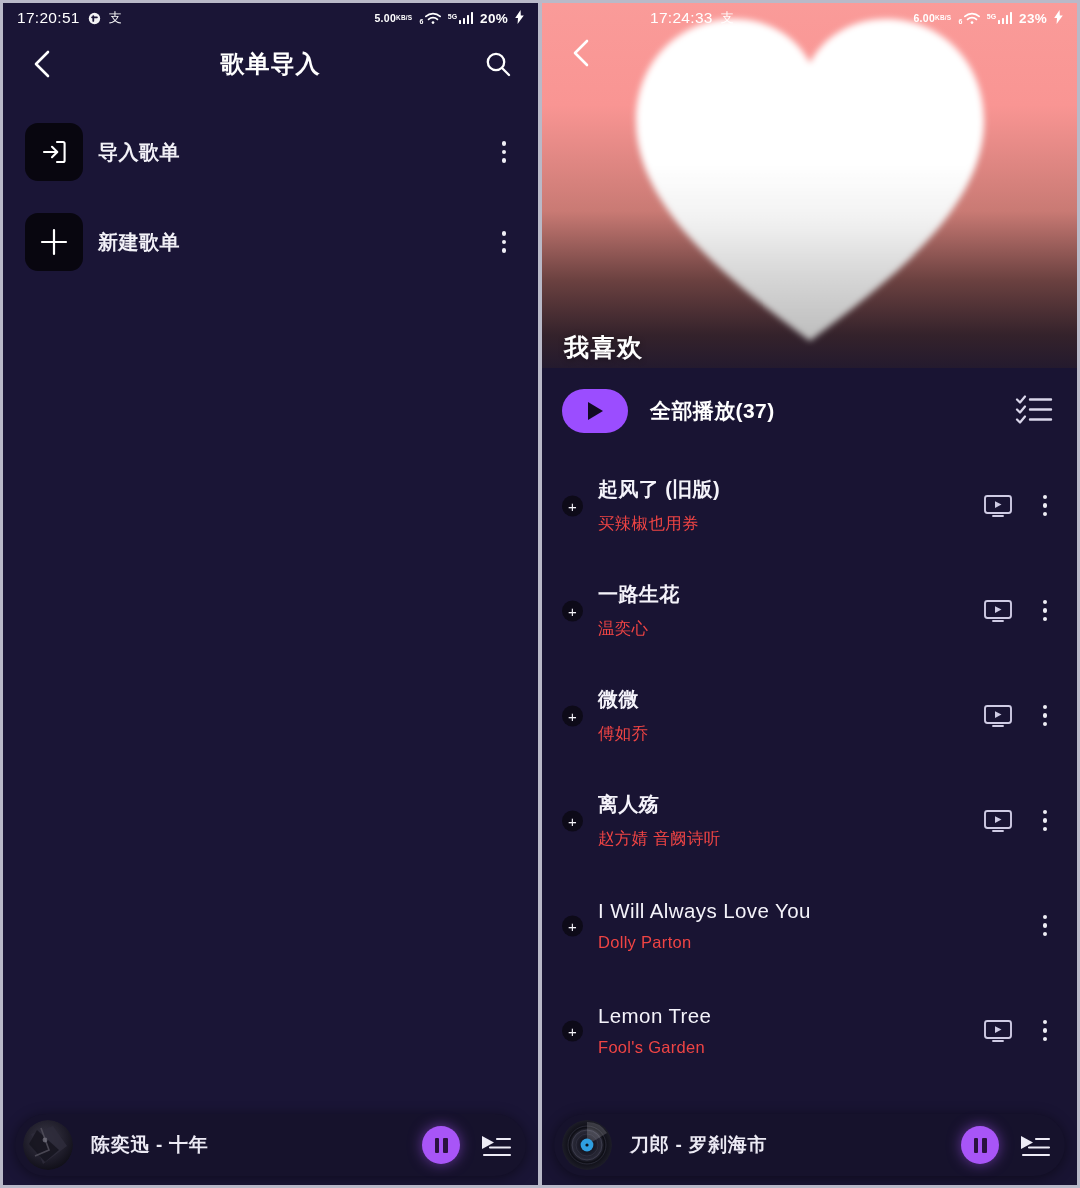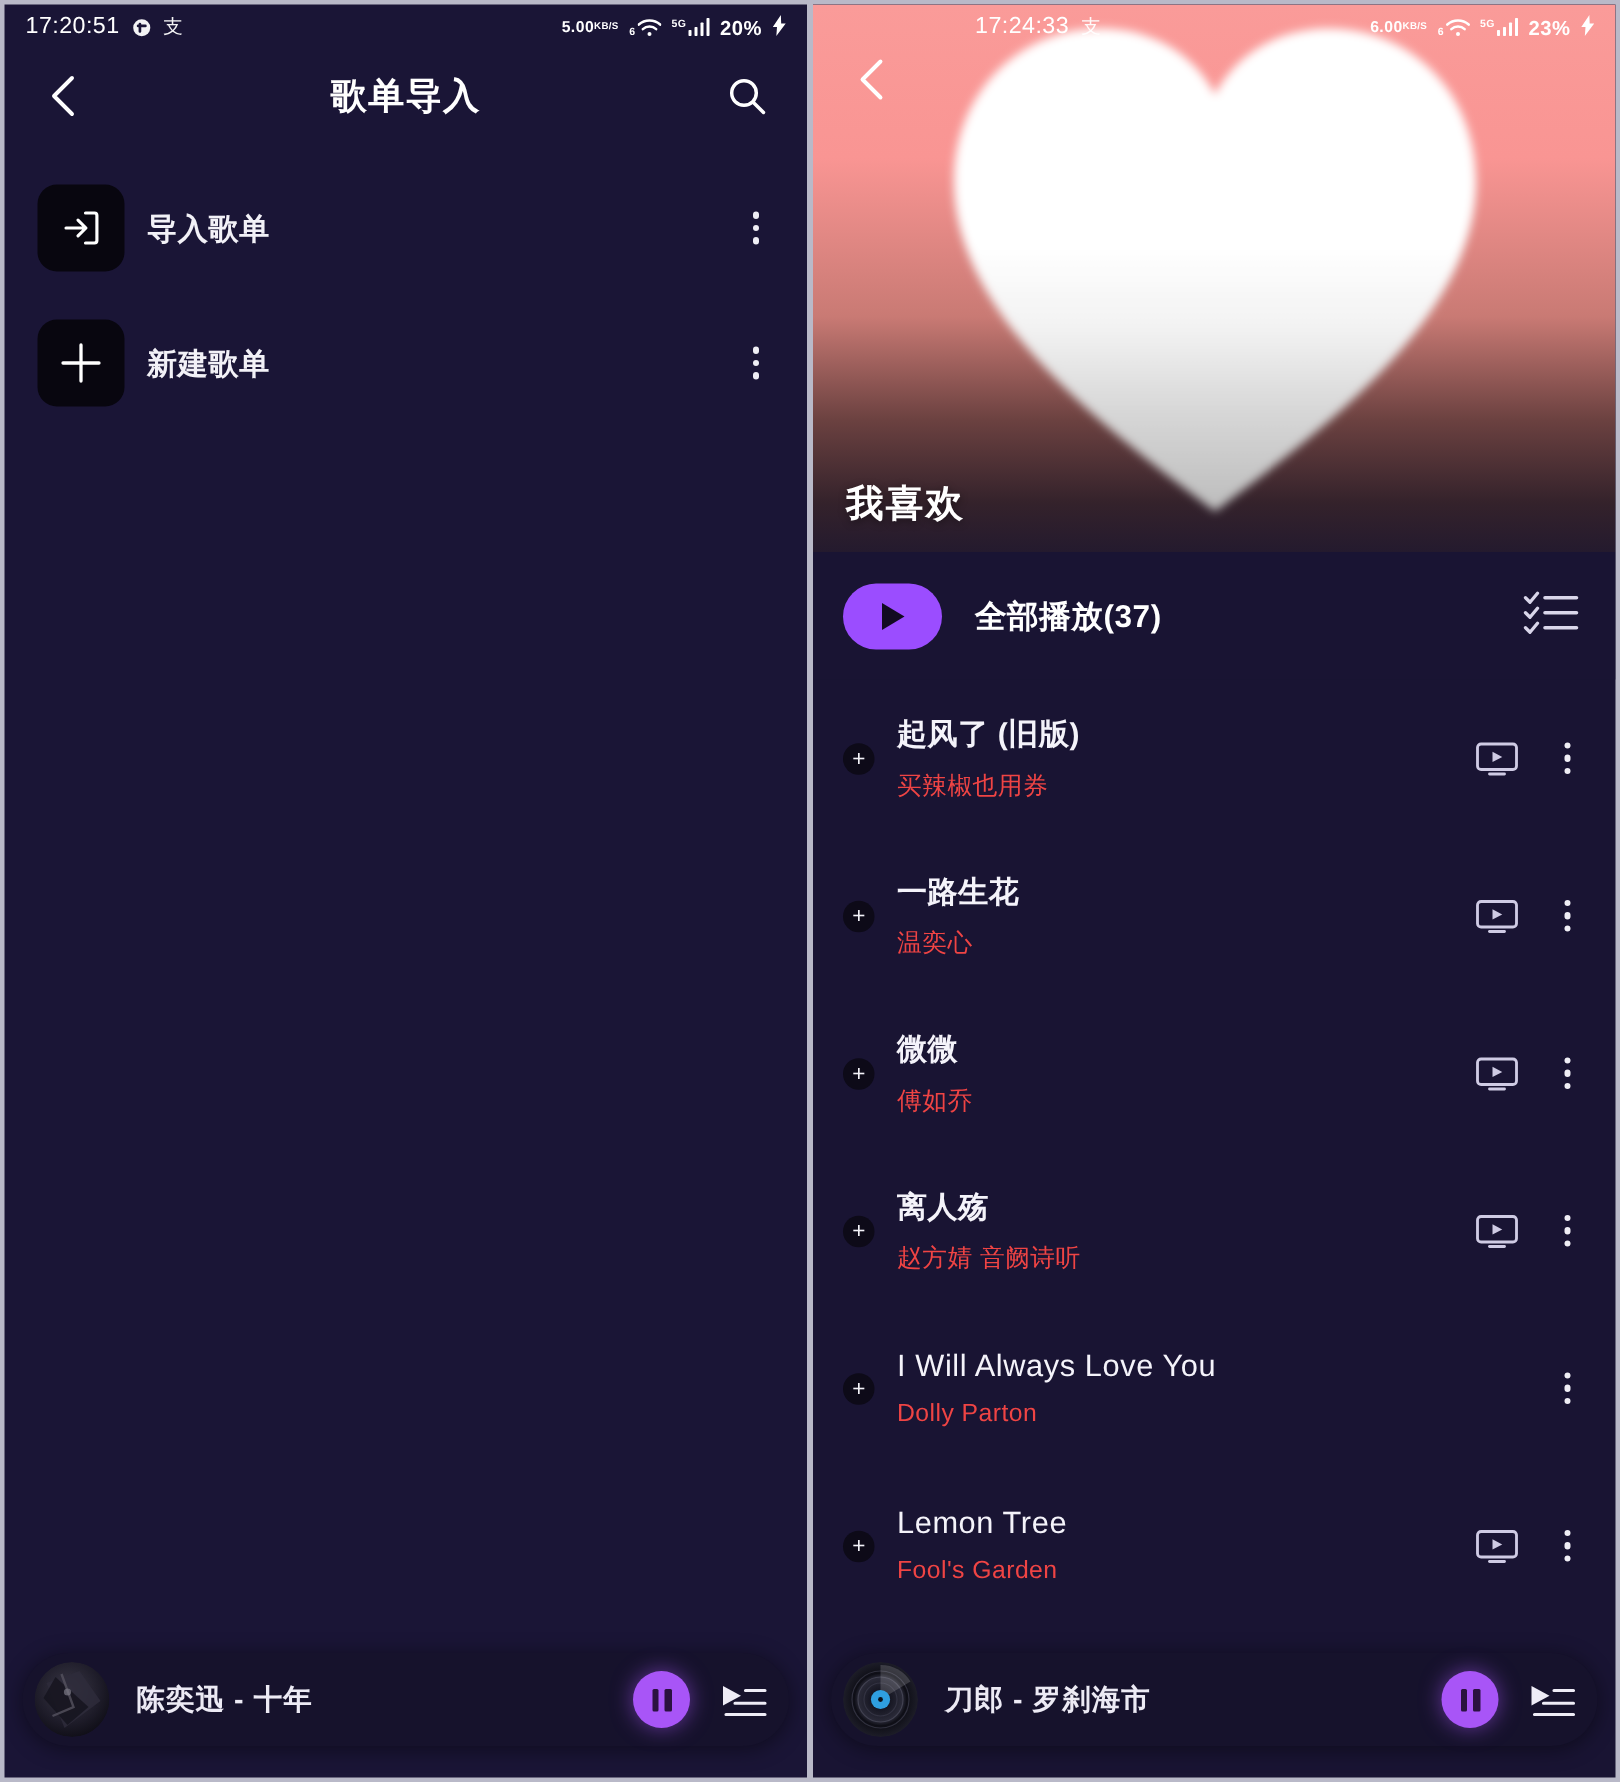--- a/index.html
+++ b/index.html
@@ -65,21 +65,21 @@
   .kebab { margin-left:auto; display:flex; flex-direction:column; gap:4px; padding:8px 10px; cursor:pointer; }
   .kebab i { width:4.5px; height:4.5px; border-radius:50%; background:#efeef5; display:block; }
 
   
   .hero {
     position:absolute; top:0; left:0; right:0; height:365px; overflow:hidden;
     background:linear-gradient(180deg,#fa9b99 0%,#f99593 28%,#c97a74 57%,#6b4140 76%,#34222b 91%,#241a2e 100%);
   }
   .heart-holder { position:absolute; top:-14px; left:0; right:0; height:360px; display:flex; justify-content:center; }
   .hero-title {
-    position:absolute; left:22px; bottom:16px; z-index:3;
+    position:absolute; left:22px; bottom:4px; z-index:3;
     font-size:25px; font-weight:700; color:#ffffff; letter-spacing:1.5px;
     text-shadow:0 1px 6px rgba(0,0,0,.45);
   }
   .hero-back { position:absolute; top:33px; left:22px; z-index:4; width:34px; height:34px;
                display:flex; align-items:center; justify-content:center; cursor:pointer; }
 
   
   .playall-bar {
     position:absolute; top:365px; left:0; right:0; height:85px;
     display:flex; align-items:center; padding:0 20px; background:#191433;
@@ -103,21 +103,21 @@
   .song-text { display:flex; flex-direction:column; gap:10px; min-width:0; }
   .song-title { font-size:20px; font-weight:700; color:#f4f3fa; letter-spacing:.4px; white-space:nowrap; }
   .song-title.latin { font-weight:400; font-size:20.5px; }
   .song-artist { font-size:16.5px; color:#ef4444; letter-spacing:.3px; white-space:nowrap; }
   .song-actions { margin-left:auto; display:flex; align-items:center; gap:18px; flex:0 0 auto; }
   .mv-btn { width:34px; height:30px; display:flex; align-items:center; justify-content:center; cursor:pointer; }
   .mv-btn.hidden { visibility:hidden; }
 
   
   .miniplayer {
-    position:absolute; left:12px; right:12px; bottom:21px; height:62px;
+    position:absolute; left:12px; right:12px; bottom:9px; height:62px;
     border-radius:31px; background:#16122c;
     display:flex; align-items:center; padding:0 14px 0 8px; z-index:20;
     box-shadow:0 2px 14px rgba(0,0,0,.45);
   }
   .mp-art { width:50px; height:50px; border-radius:50%; flex:0 0 auto; overflow:hidden; position:relative; }
   .mp-meta { margin-left:18px; font-size:19px; font-weight:700; color:#eceaf4; letter-spacing:.7px; white-space:nowrap; }
   .mp-actions { margin-left:auto; display:flex; align-items:center; gap:20px; }
   .mp-play {
     width:38px; height:38px; border-radius:50%; background:#a855f7; cursor:pointer;
     display:flex; align-items:center; justify-content:center; gap:4px;

